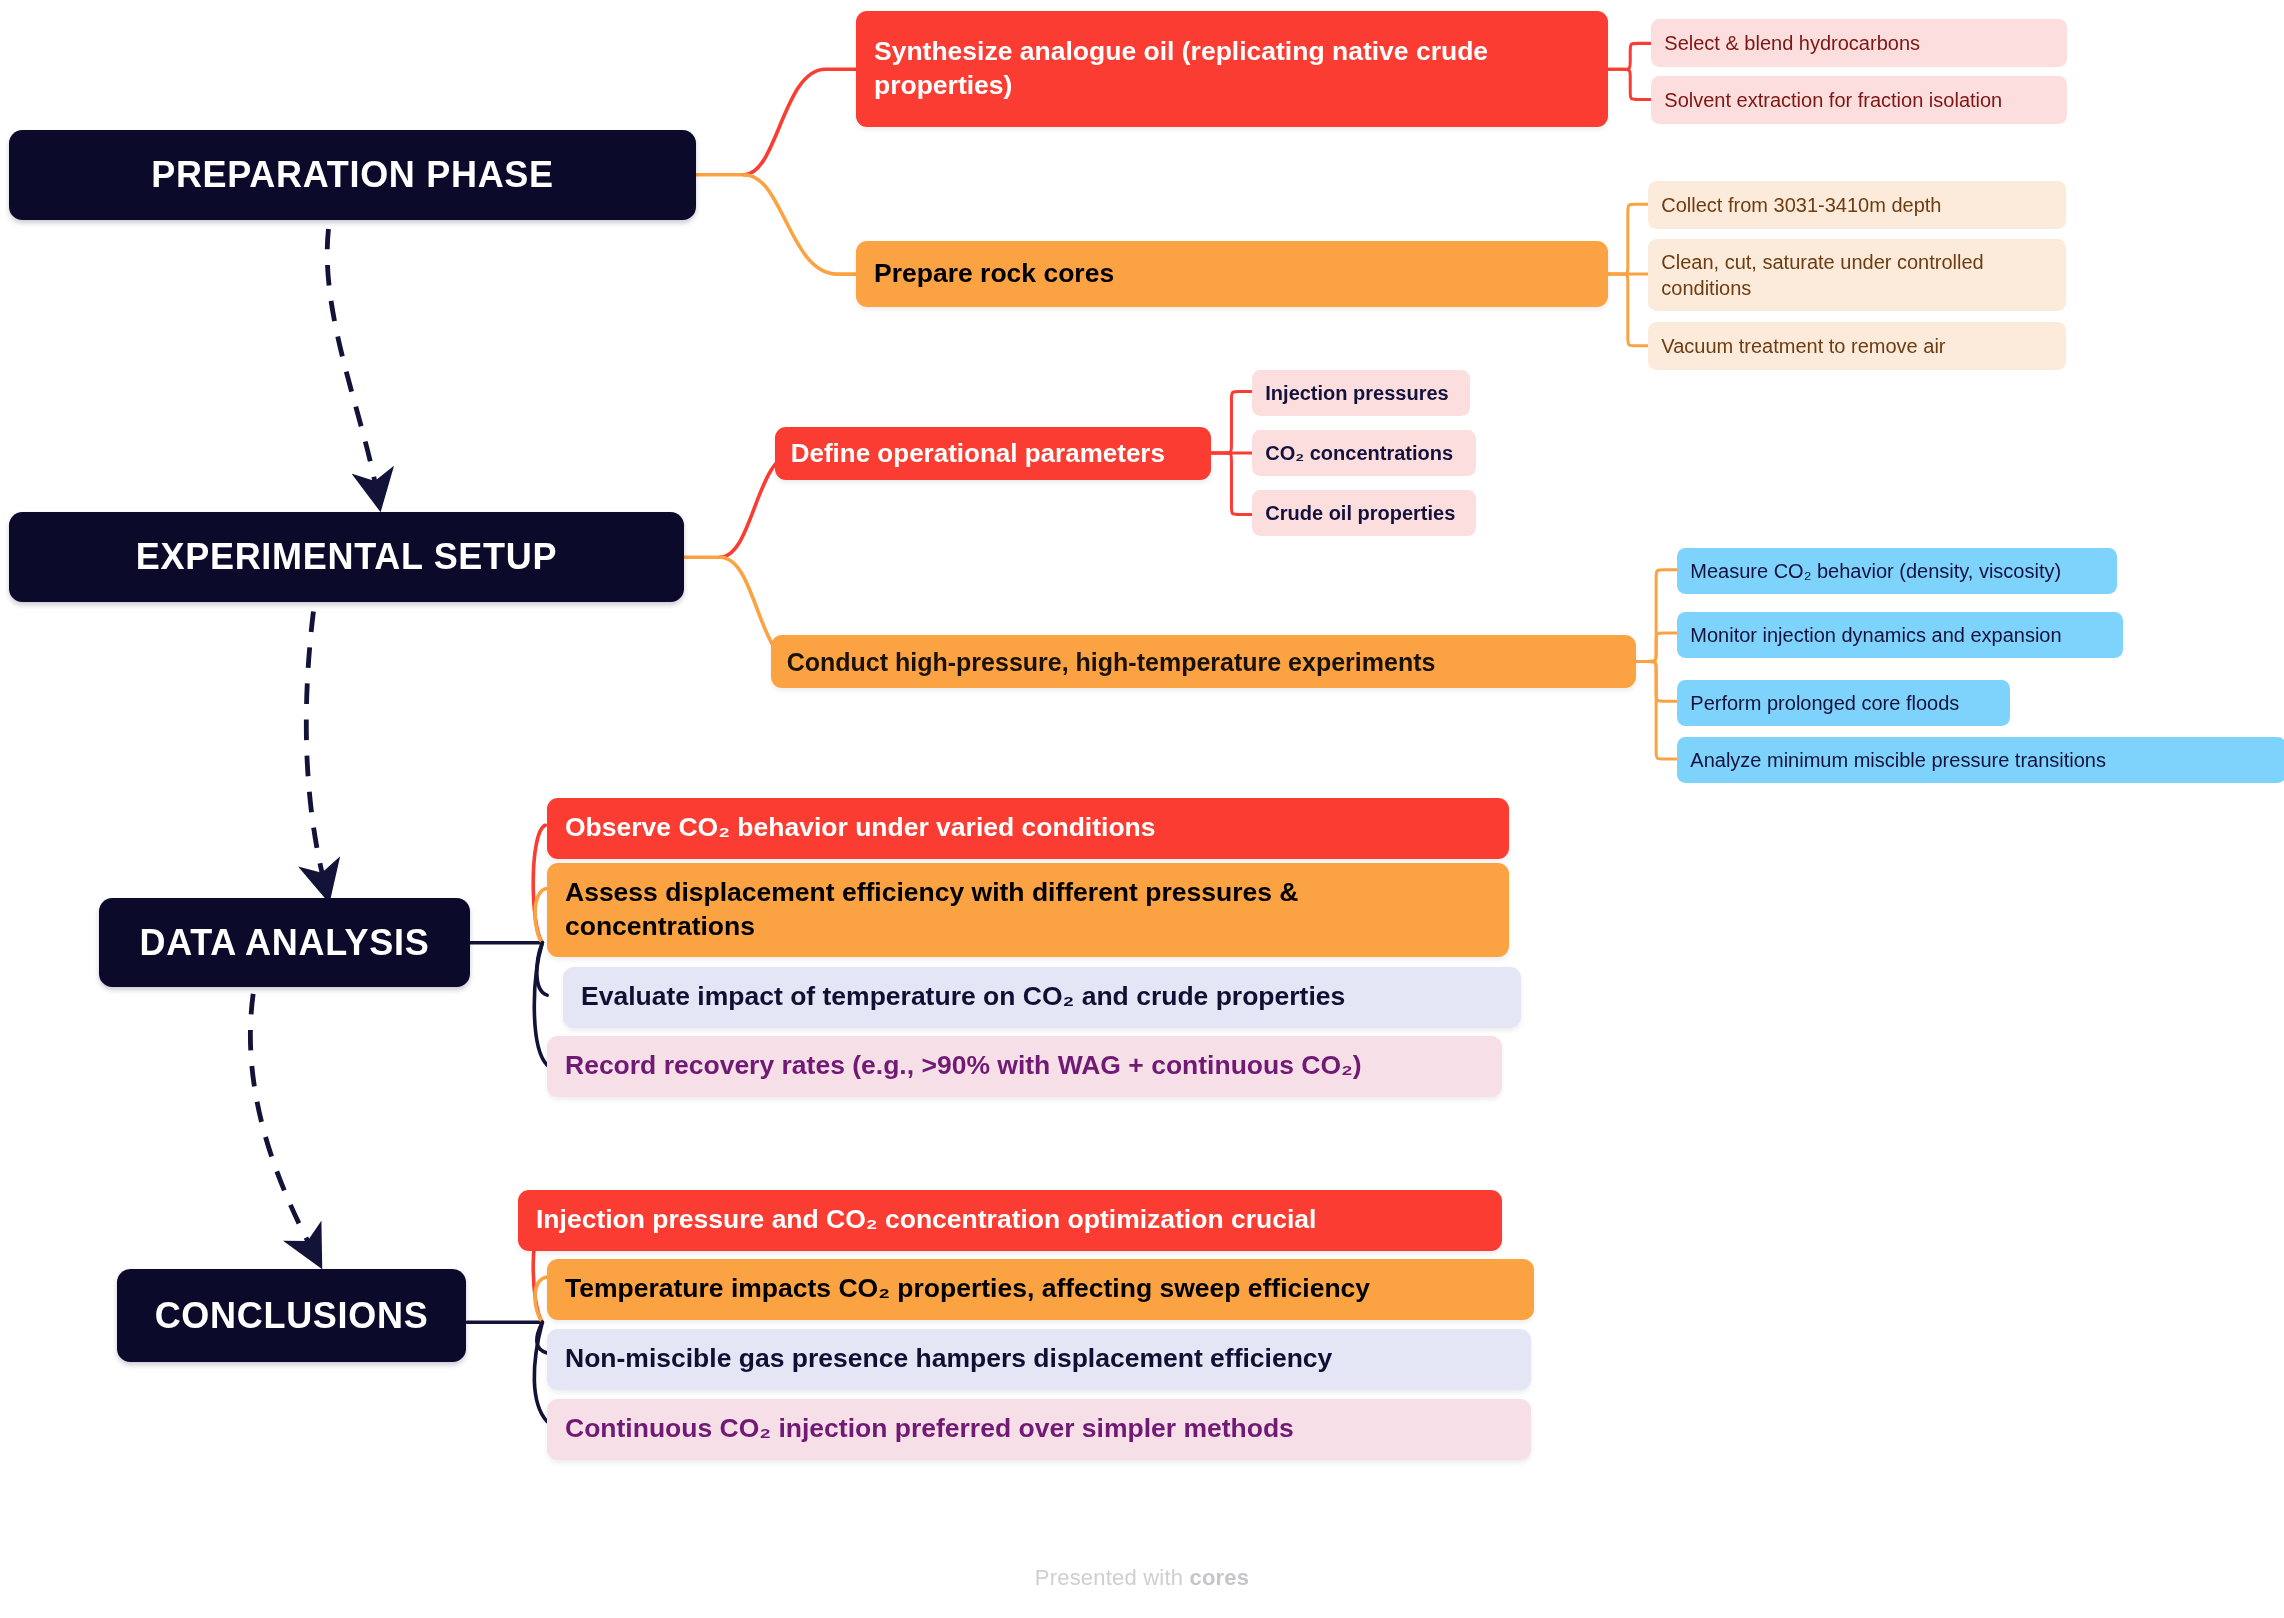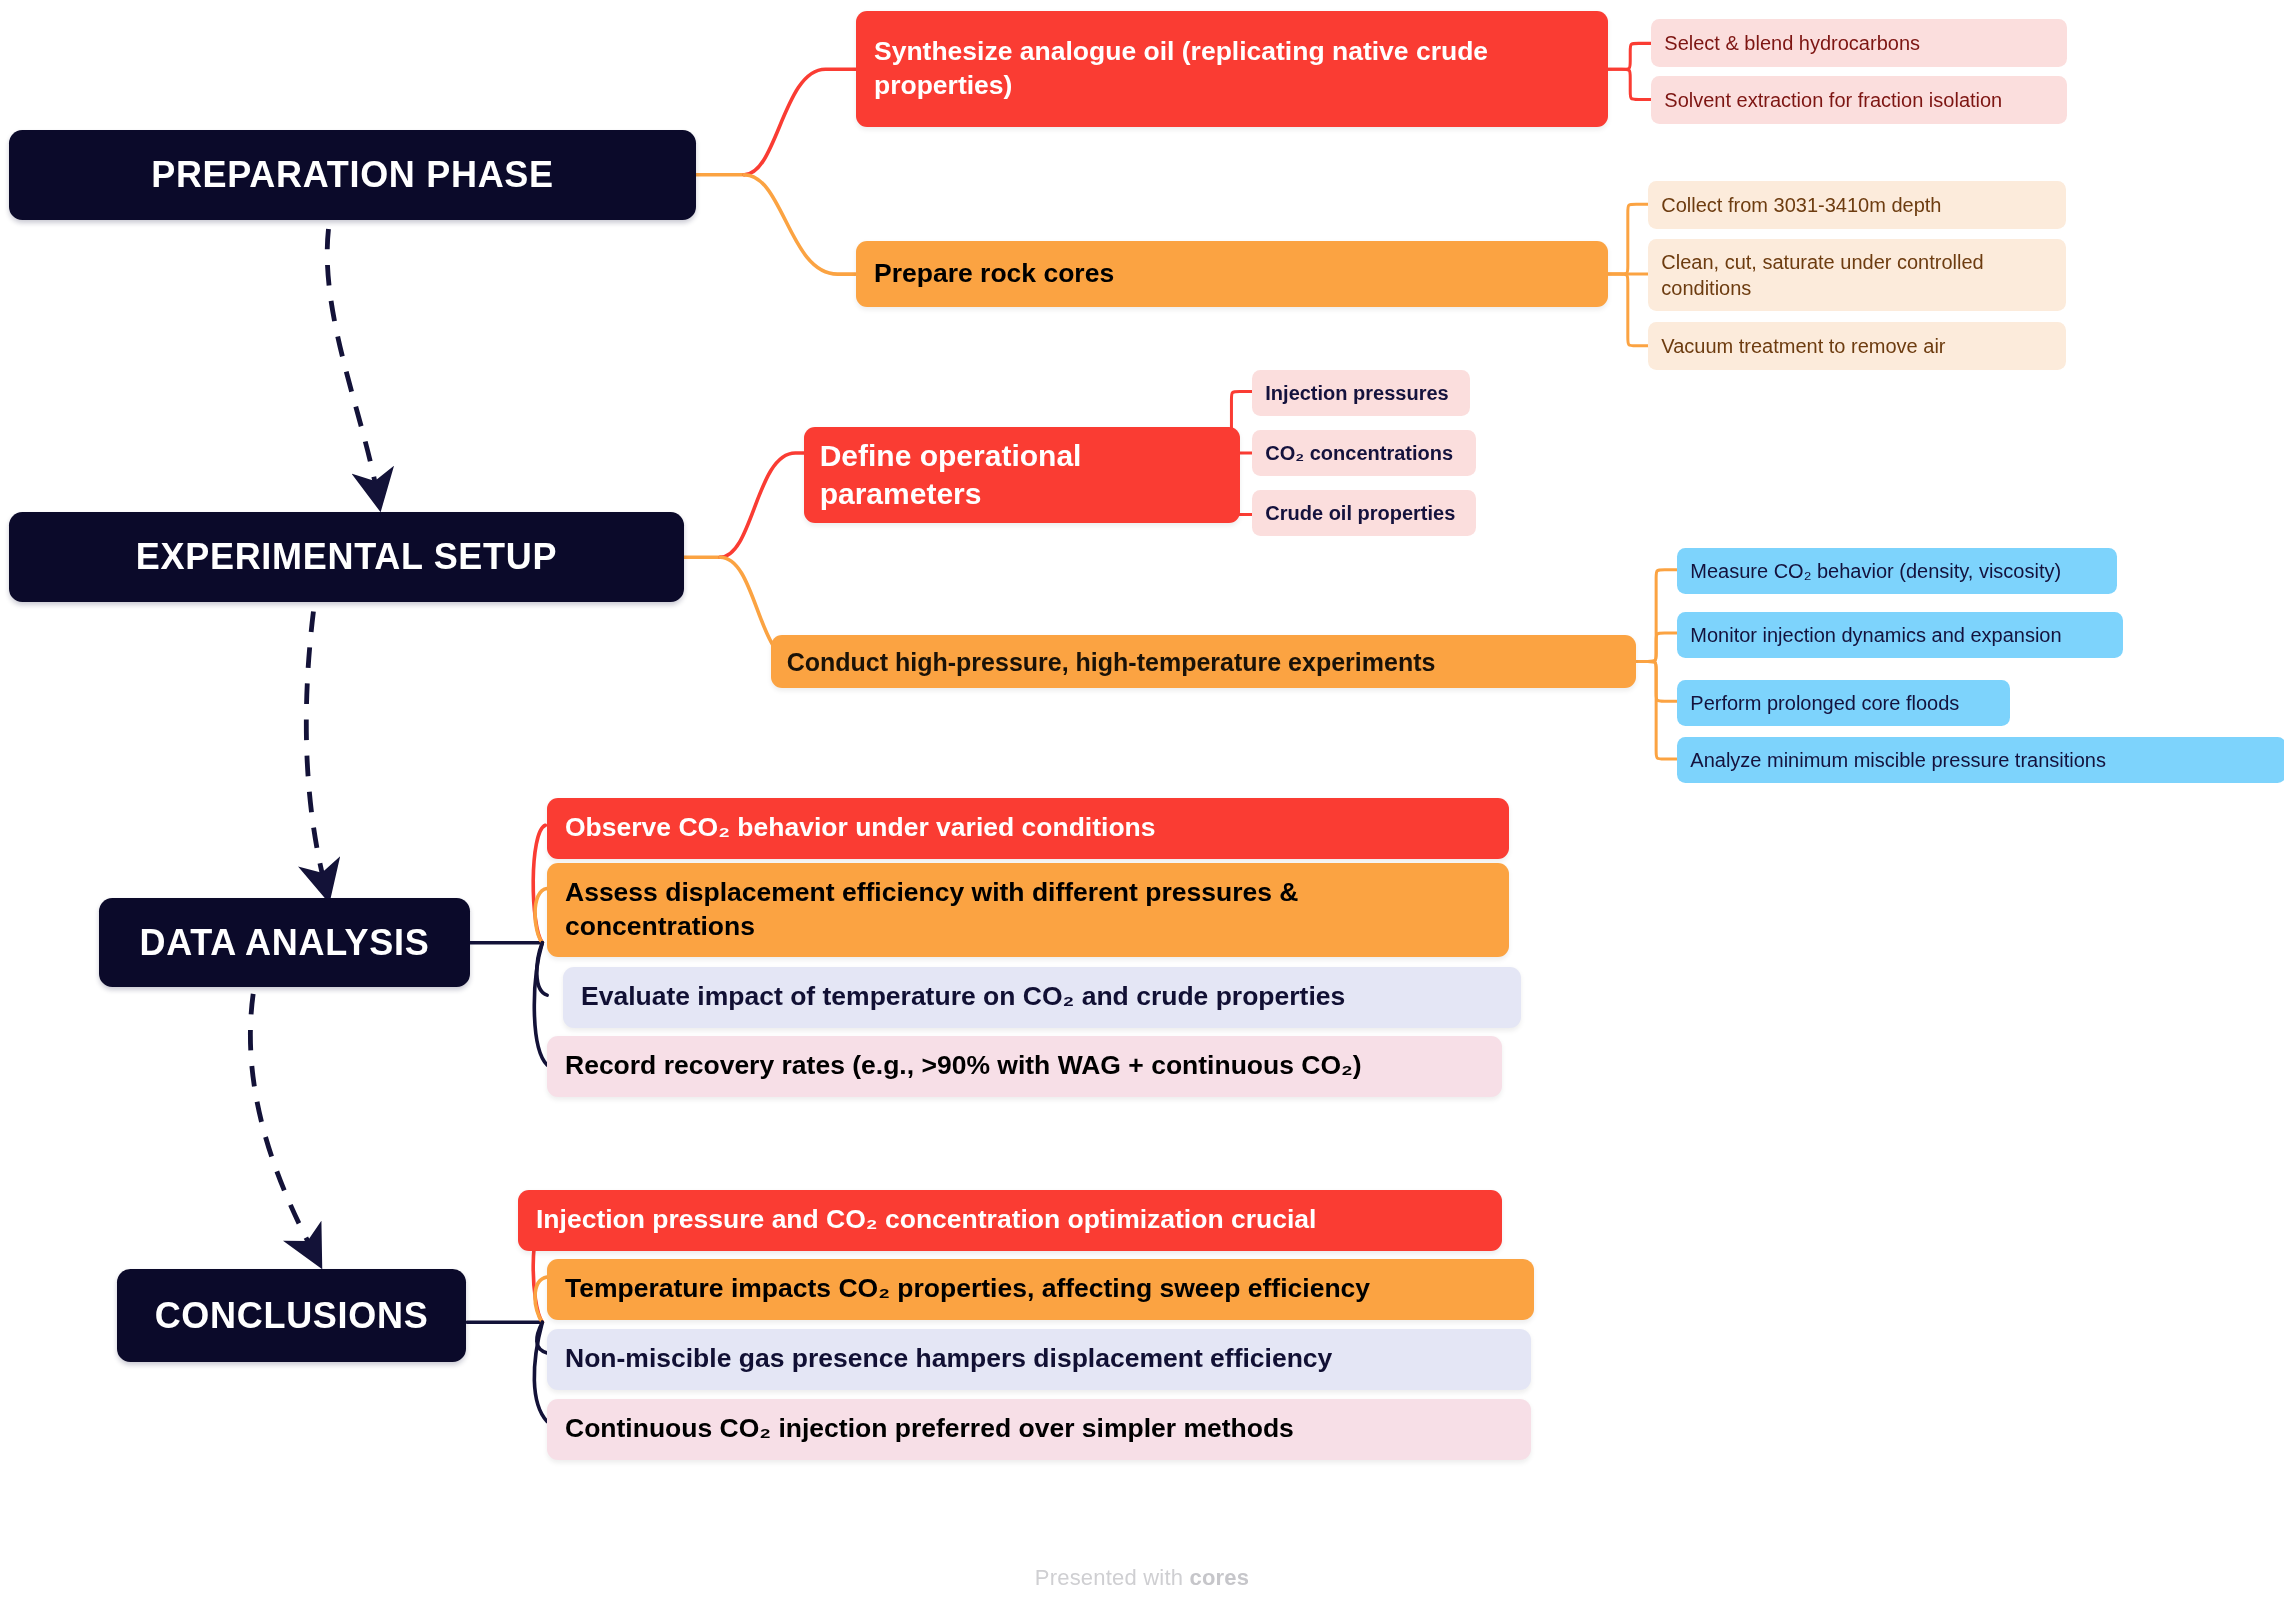--- a/index.html
+++ b/index.html
@@ -51,22 +51,22 @@
     border-radius: 11px;
     font-size: 26.5px;
     font-weight: 700;
     padding: 13.3px 18px;
     line-height: 1.28;
     box-shadow: 0 2.4px 4.8px rgba(0,0,0,0.07);
   }
   .lvl1.red     { background: #fa3c33; color: #ffffff; }
   .lvl1.orange  { background: #fba342; color: #000000; }
   .lvl1.lav     { background: #e4e6f5; color: #111034; }
-  .lvl1.pink    { background: #f7dfe7; color: #000000; }
-  .lvl1.redsm   { background: #fa3c33; color: #ffffff; font-size: 30px; padding: 9.6px 15.7px; margin-left: 29px; }
+  .lvl1.pink    { background: #f7dfe7; color: #701a75; }
+  .lvl1.redsm   { background: #fa3c33; color: #ffffff; font-size: 26px; padding: 9.6px 15.7px; }
   .lvl1.orangesm{ background: #fba342; color: #1a1208; font-size: 25px; padding: 9.6px 15.7px; }
 
   
   .lvl2 {
     border-radius: 8.4px;
     font-size: 20px;
     font-weight: 400;
     padding: 9.6px 13.3px;
     line-height: 1.32;
   }

